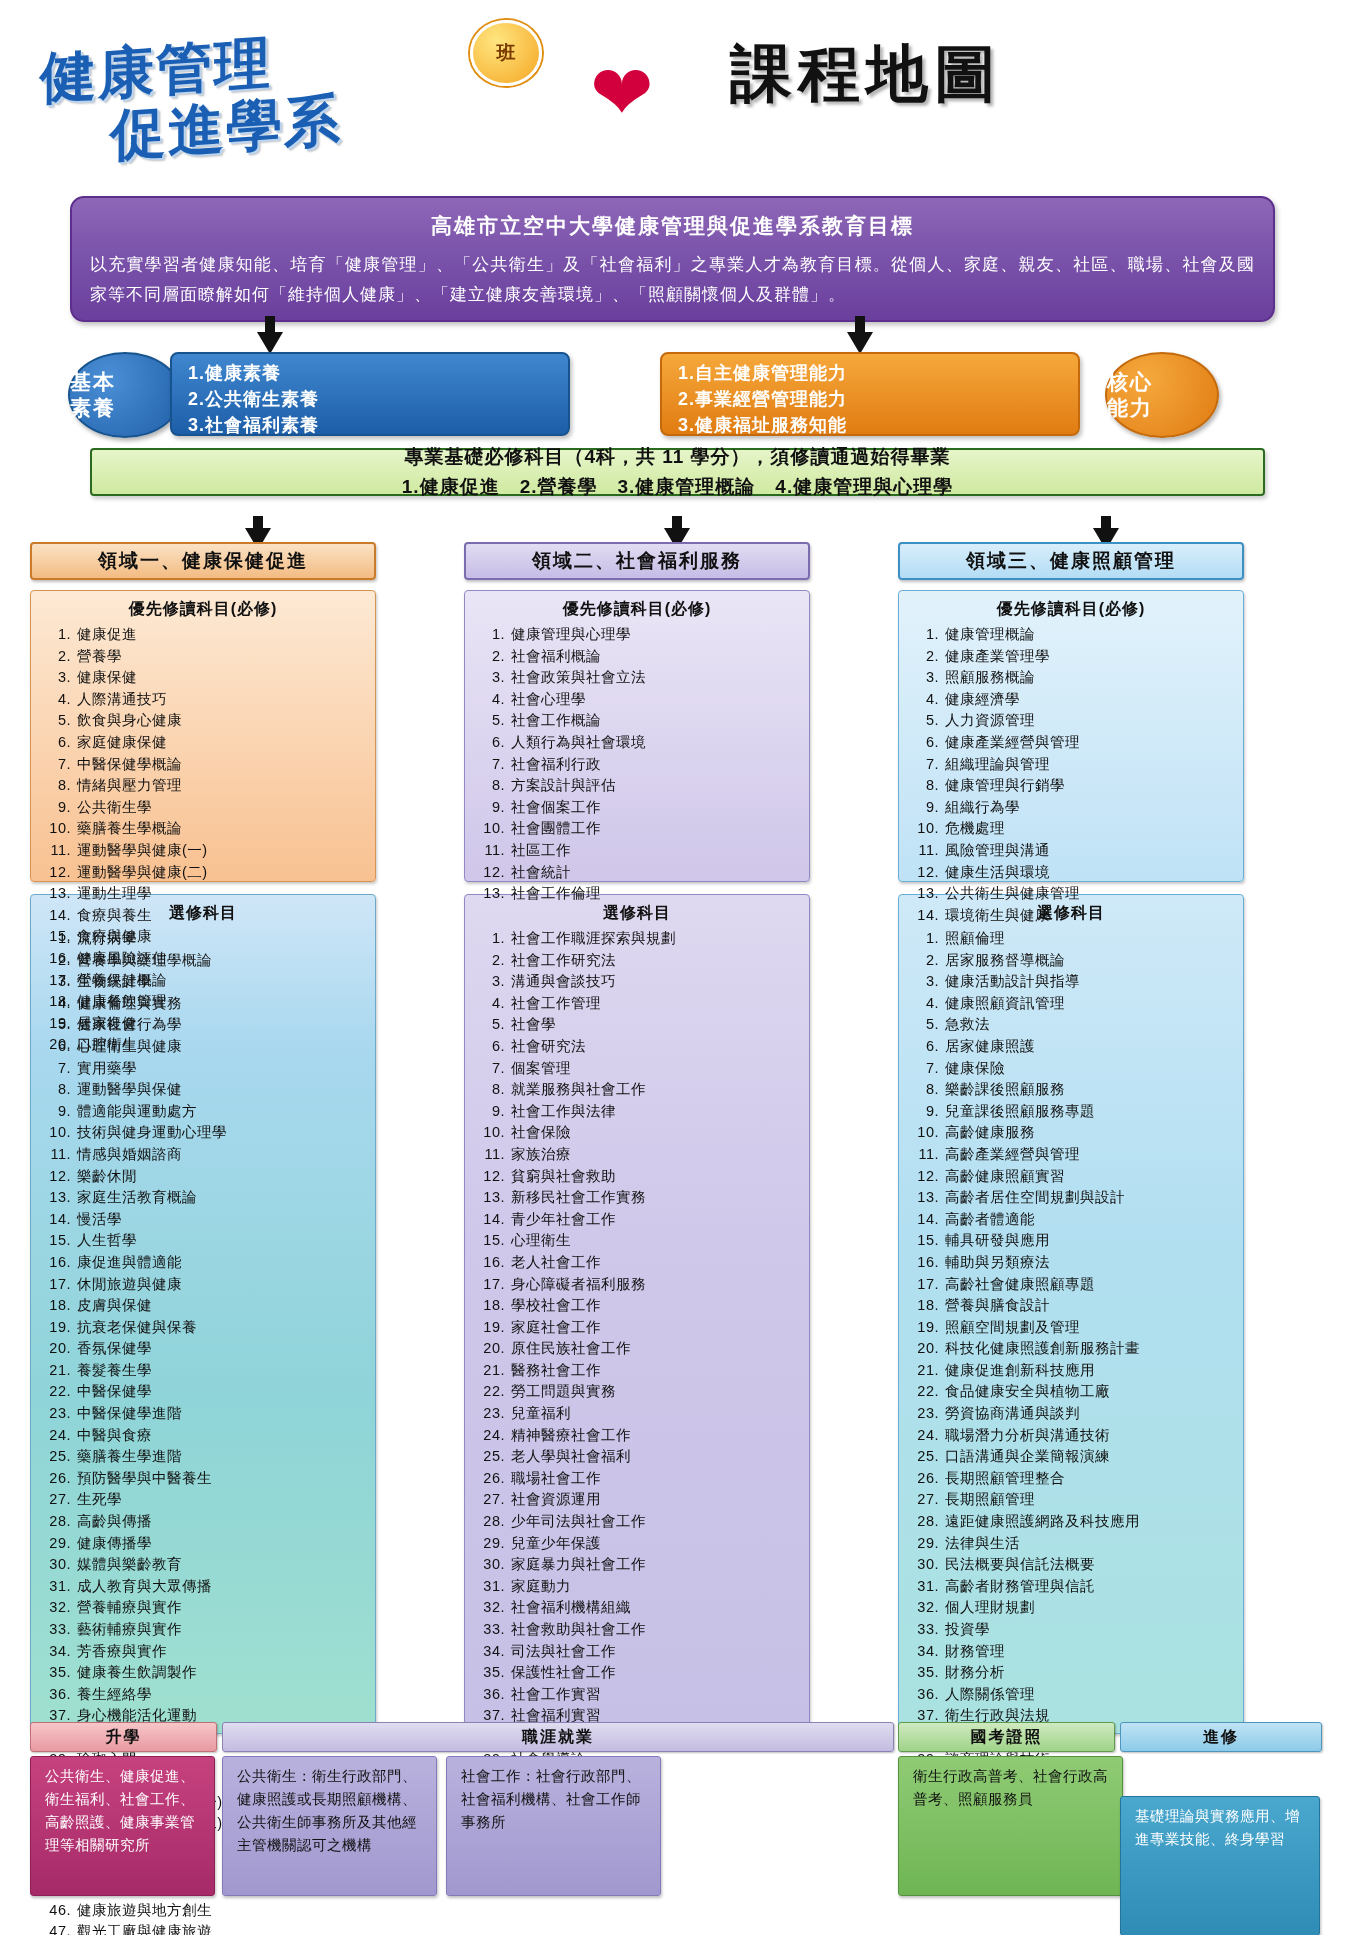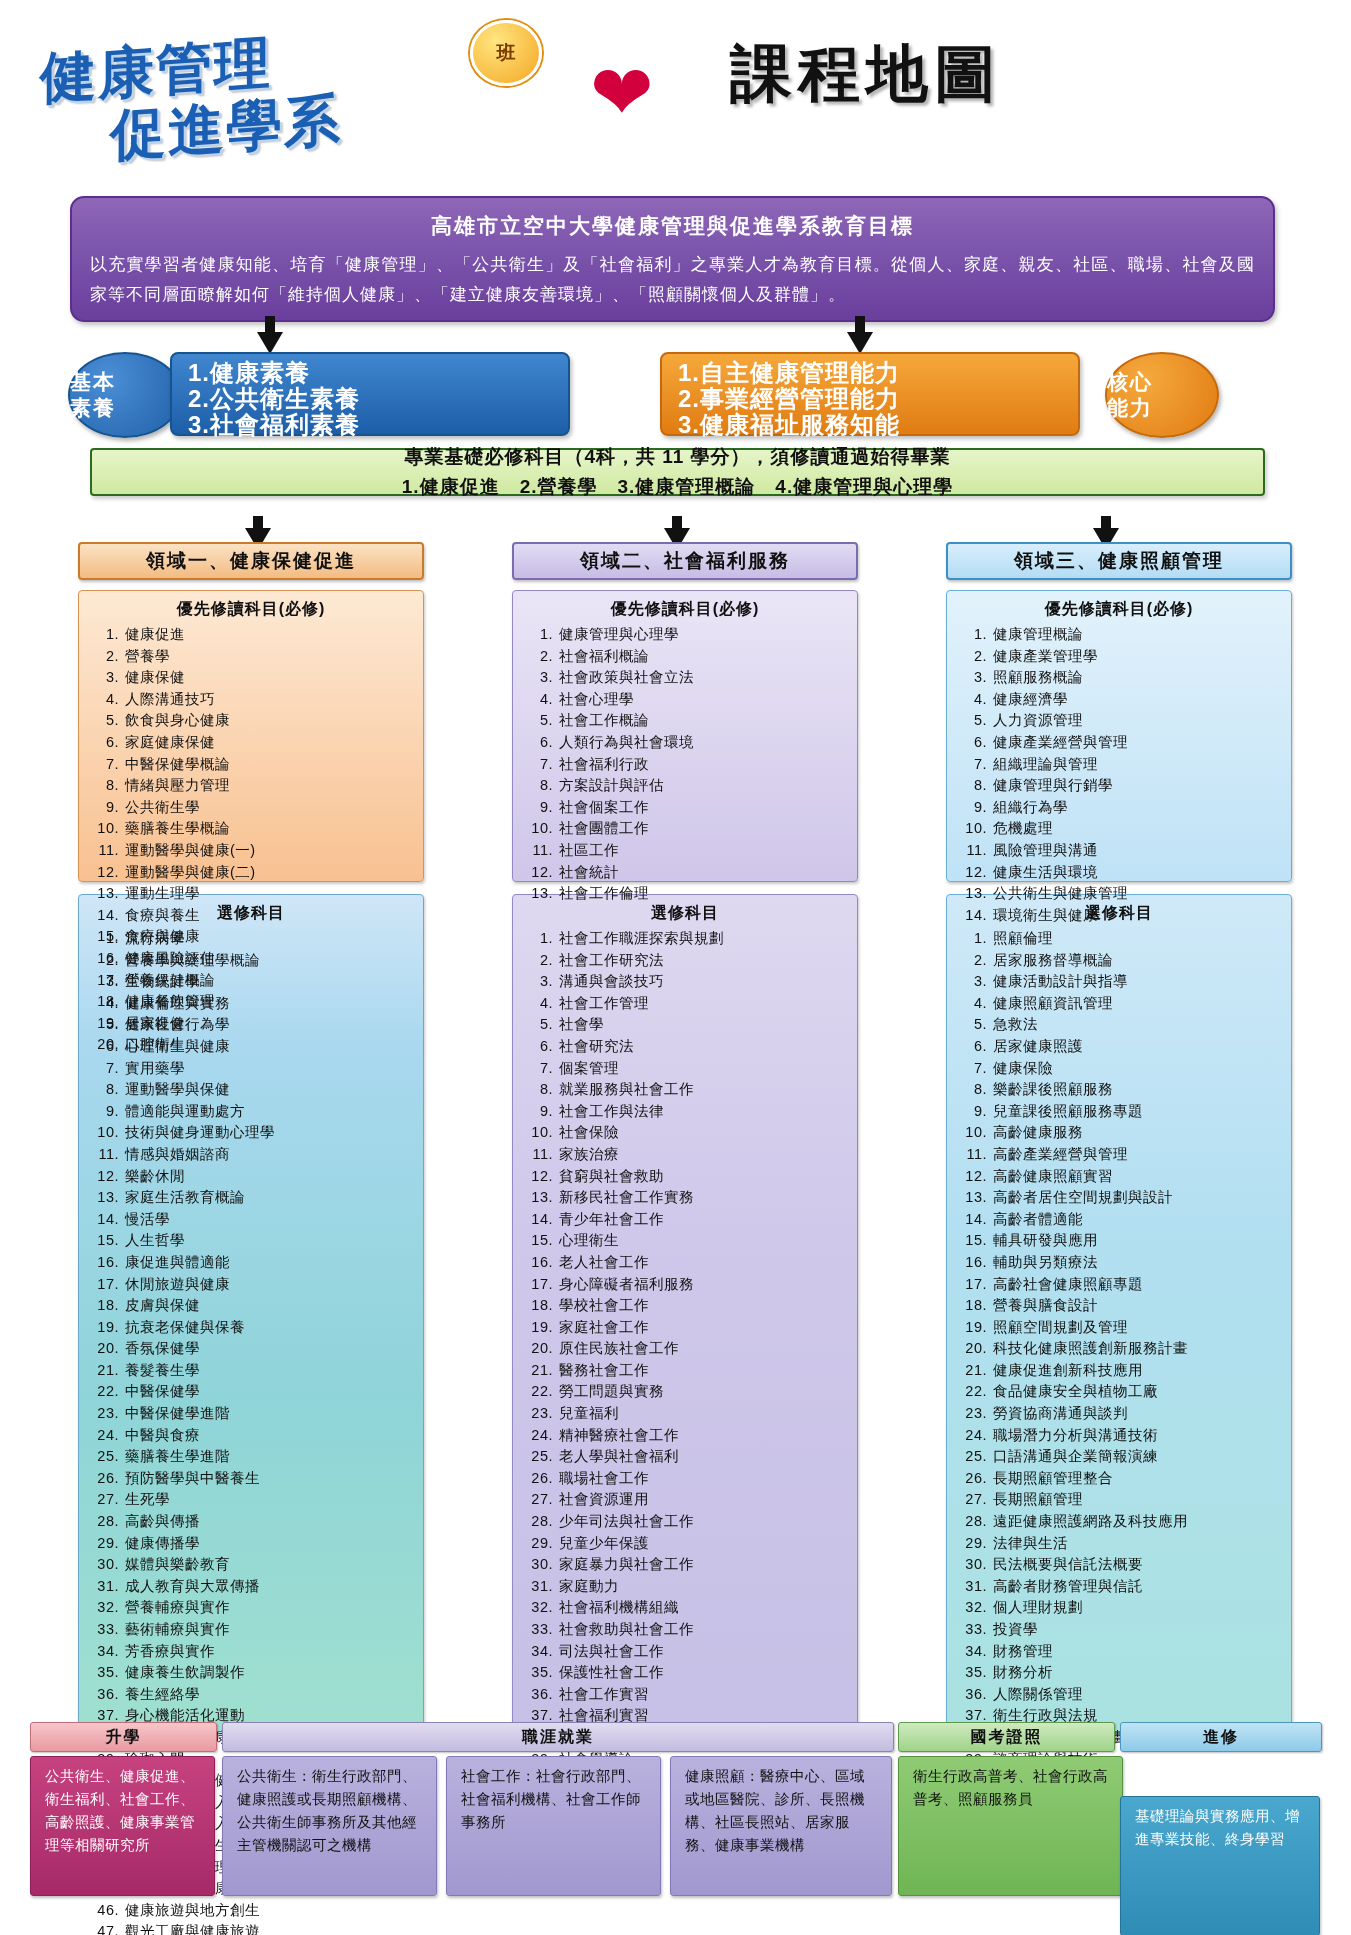--- a/index.html
+++ b/index.html
@@ -57,39 +57,39 @@
     position:absolute;width:110px;height:82px;border-radius:50%;
     color:#fff;font-size:21px;font-weight:bold;text-align:center;letter-spacing:2px;
     display:flex;align-items:center;box-shadow:2px 3px 4px rgba(0,0,0,.3);
   }
   .comp-left-pill{left:68px;top:352px;background:radial-gradient(circle at 35% 30%,#4b8fd6,#1f5fa8);border:2px solid #17548f;}
   .comp-right-pill{left:1105px;top:352px;background:radial-gradient(circle at 35% 30%,#f5a93d,#e07b12);border:2px solid #c46a0c;}
   .comp-left-pill span,.comp-right-pill span{line-height:26px;}
 
   .comp-box{
     position:absolute;top:352px;height:84px;border-radius:8px;padding:6px 16px;box-sizing:border-box;
-    color:#fff;font-size:24px;line-height:26px;font-weight:bold;letter-spacing:1px;
+    color:#fff;font-size:18px;line-height:26px;font-weight:bold;letter-spacing:1px;
     box-shadow:2px 3px 4px rgba(0,0,0,.25);
   }
   .comp-box.blue{left:170px;width:400px;background:linear-gradient(180deg,#3f87cf,#1d5ea8);border:2px solid #17548f;}
   .comp-box.orange{left:660px;width:420px;background:linear-gradient(180deg,#f6a83b,#e07c12);border:2px solid #c46a0c;}
   .comp-box ol{margin:0;padding:0;list-style:none;}
   .comp-box li{white-space:nowrap;}
 
   
   .required{
     position:absolute;left:90px;top:448px;width:1175px;height:48px;box-sizing:border-box;
     background:linear-gradient(180deg,#e6f5c9,#cfe9a0);border:2px solid #2b6b1f;border-radius:4px;
     display:flex;flex-direction:column;justify-content:center;align-items:center;
     font-size:19px;font-weight:bold;line-height:30px;letter-spacing:1px;color:#111;
     box-shadow:2px 3px 4px rgba(0,0,0,.2);
   }
 
   
-  .col{position:absolute;top:542px;width:346px;margin-left:48px;}
+  .col{position:absolute;top:542px;width:346px;}
   .col.c1{left:30px;}
   .col.c2{left:464px;}
   .col.c3{left:898px;}
 
   .col-head{
     height:34px;border-radius:4px;display:flex;align-items:center;justify-content:center;
     font-size:19px;font-weight:bold;letter-spacing:2px;color:#111;
     box-shadow:1px 2px 3px rgba(0,0,0,.25);
   }
   .c1 .col-head{background:linear-gradient(180deg,#fbe2c4,#f3bb82);border:2px solid #c97b2a;}
@@ -419,17 +419,16 @@
   </div>
 
   <div class="bottom-head bh-1">升學</div>
   <div class="bottom-head bh-2">職涯就業</div>
   <div class="bottom-head bh-3">國考證照</div>
   <div class="bottom-head bh-4">進修</div>
 
   <div class="bottom-box bb-1">公共衛生、健康促進、衛生福利、社會工作、高齡照護、健康事業管理等相關研究所</div>
   <div class="bottom-box bb-2">公共衛生：衛生行政部門、健康照護或長期照顧機構、公共衛生師事務所及其他經主管機關認可之機構</div>
   <div class="bottom-box bb-3">社會工作：社會行政部門、社會福利機構、社會工作師事務所</div>
-  <div class="bottom-box bb-4">健康照顧：醫療中心、區域或地區醫院、診所、長照機構、社區長照站、居家服務、健康事業機構</div>
   <div class="bottom-box bb-5">衛生行政高普考、社會行政高普考、照顧服務員</div>
   <div class="bottom-box bb-6">基礎理論與實務應用、增進專業技能、終身學習</div>
 
 </div>
 
 </body></html>

